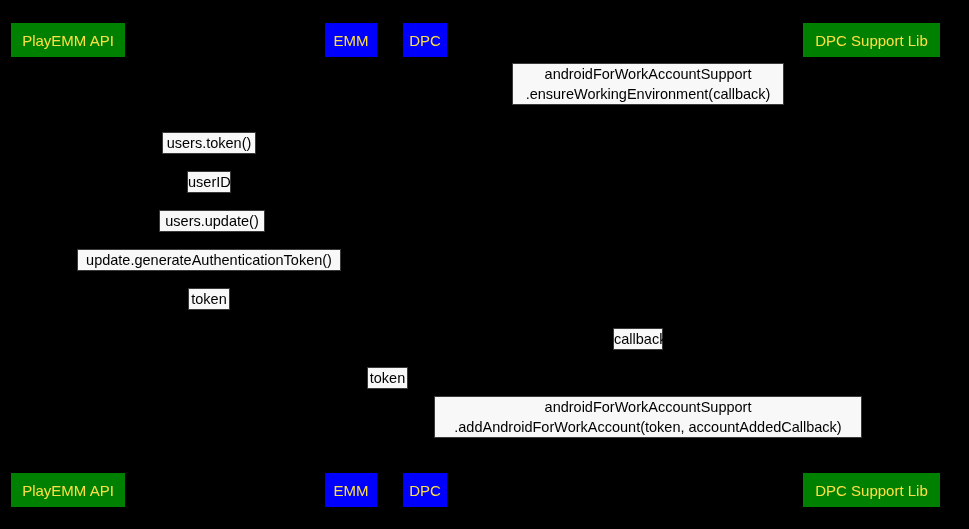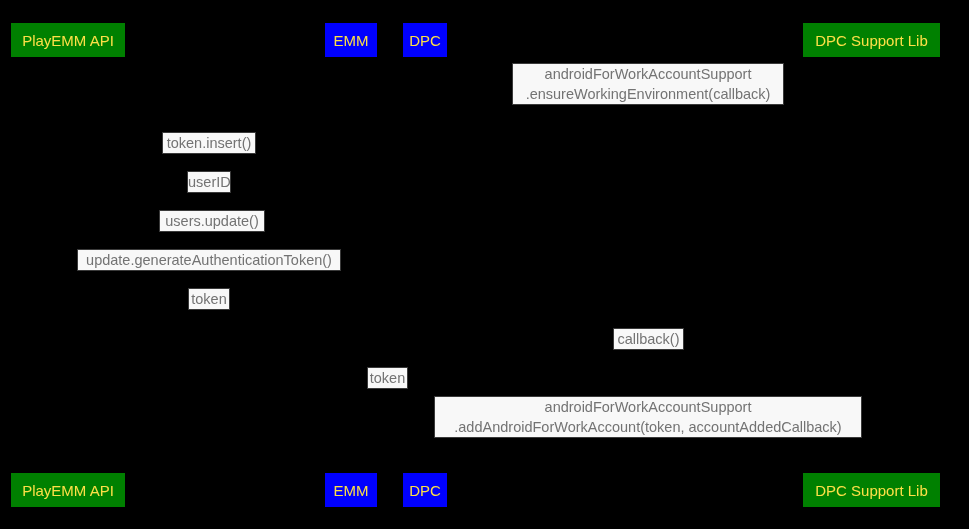--- a/index.html
+++ b/index.html
@@ -33,21 +33,21 @@
     line-height: 1;
     white-space: nowrap;
     box-sizing: border-box;
   }
   .participant.green { background: #008000; }
   .participant.blue  { background: #0000ff; }
 
   .msg {
     position: absolute;
     background: #f8f8f8;
-    color: #737373;
+    color: #000000;
     font-size: 14.5px;
     font-family: "Liberation Sans", sans-serif;
     line-height: 20px;
     text-align: center;
     white-space: nowrap;
     box-sizing: border-box;
     border: 1px solid #3a3a3a;
     display: flex;
     flex-direction: column;
     align-items: center;
@@ -82,40 +82,40 @@
   <div class="participant green" style="left:803px; top:23px; width:137px; height:34px;">
     <span class="plabel">DPC Support Lib</span>
   </div>
 
   <div class="msg two-line" style="left:512px; top:63px; width:272px; height:42px;">
     <span class="line first">androidForWorkAccountSupport</span>
     <span class="line second">.ensureWorkingEnvironment(callback)</span>
   </div>
 
   <div class="msg" style="left:162px; top:132px; width:94px; height:22px;">
-    <span class="line first">token.insert()</span>
+    <span class="line first">users.token()</span>
   </div>
 
   <div class="msg" style="left:187px; top:171px; width:44px; height:22px;">
     <span class="line first">userID</span>
   </div>
 
   <div class="msg" style="left:159px; top:210px; width:106px; height:22px;">
     <span class="line first">users.update()</span>
   </div>
 
   <div class="msg" style="left:77px; top:249px; width:264px; height:22px;">
     <span class="line first">update.generateAuthenticationToken()</span>
   </div>
 
   <div class="msg" style="left:188px; top:288px; width:42px; height:22px;">
     <span class="line first">token</span>
   </div>
 
-  <div class="msg" style="left:613px; top:328px; width:71px; height:22px;">
+  <div class="msg" style="left:613px; top:328px; width:50px; height:22px;">
     <span class="line first">callback()</span>
   </div>
 
   <div class="msg" style="left:367px; top:367px; width:41px; height:22px;">
     <span class="line first">token</span>
   </div>
 
   <div class="msg two-line" style="left:434px; top:396px; width:428px; height:42px;">
     <span class="line first">androidForWorkAccountSupport</span>
     <span class="line second">.addAndroidForWorkAccount(token, accountAddedCallback)</span>

